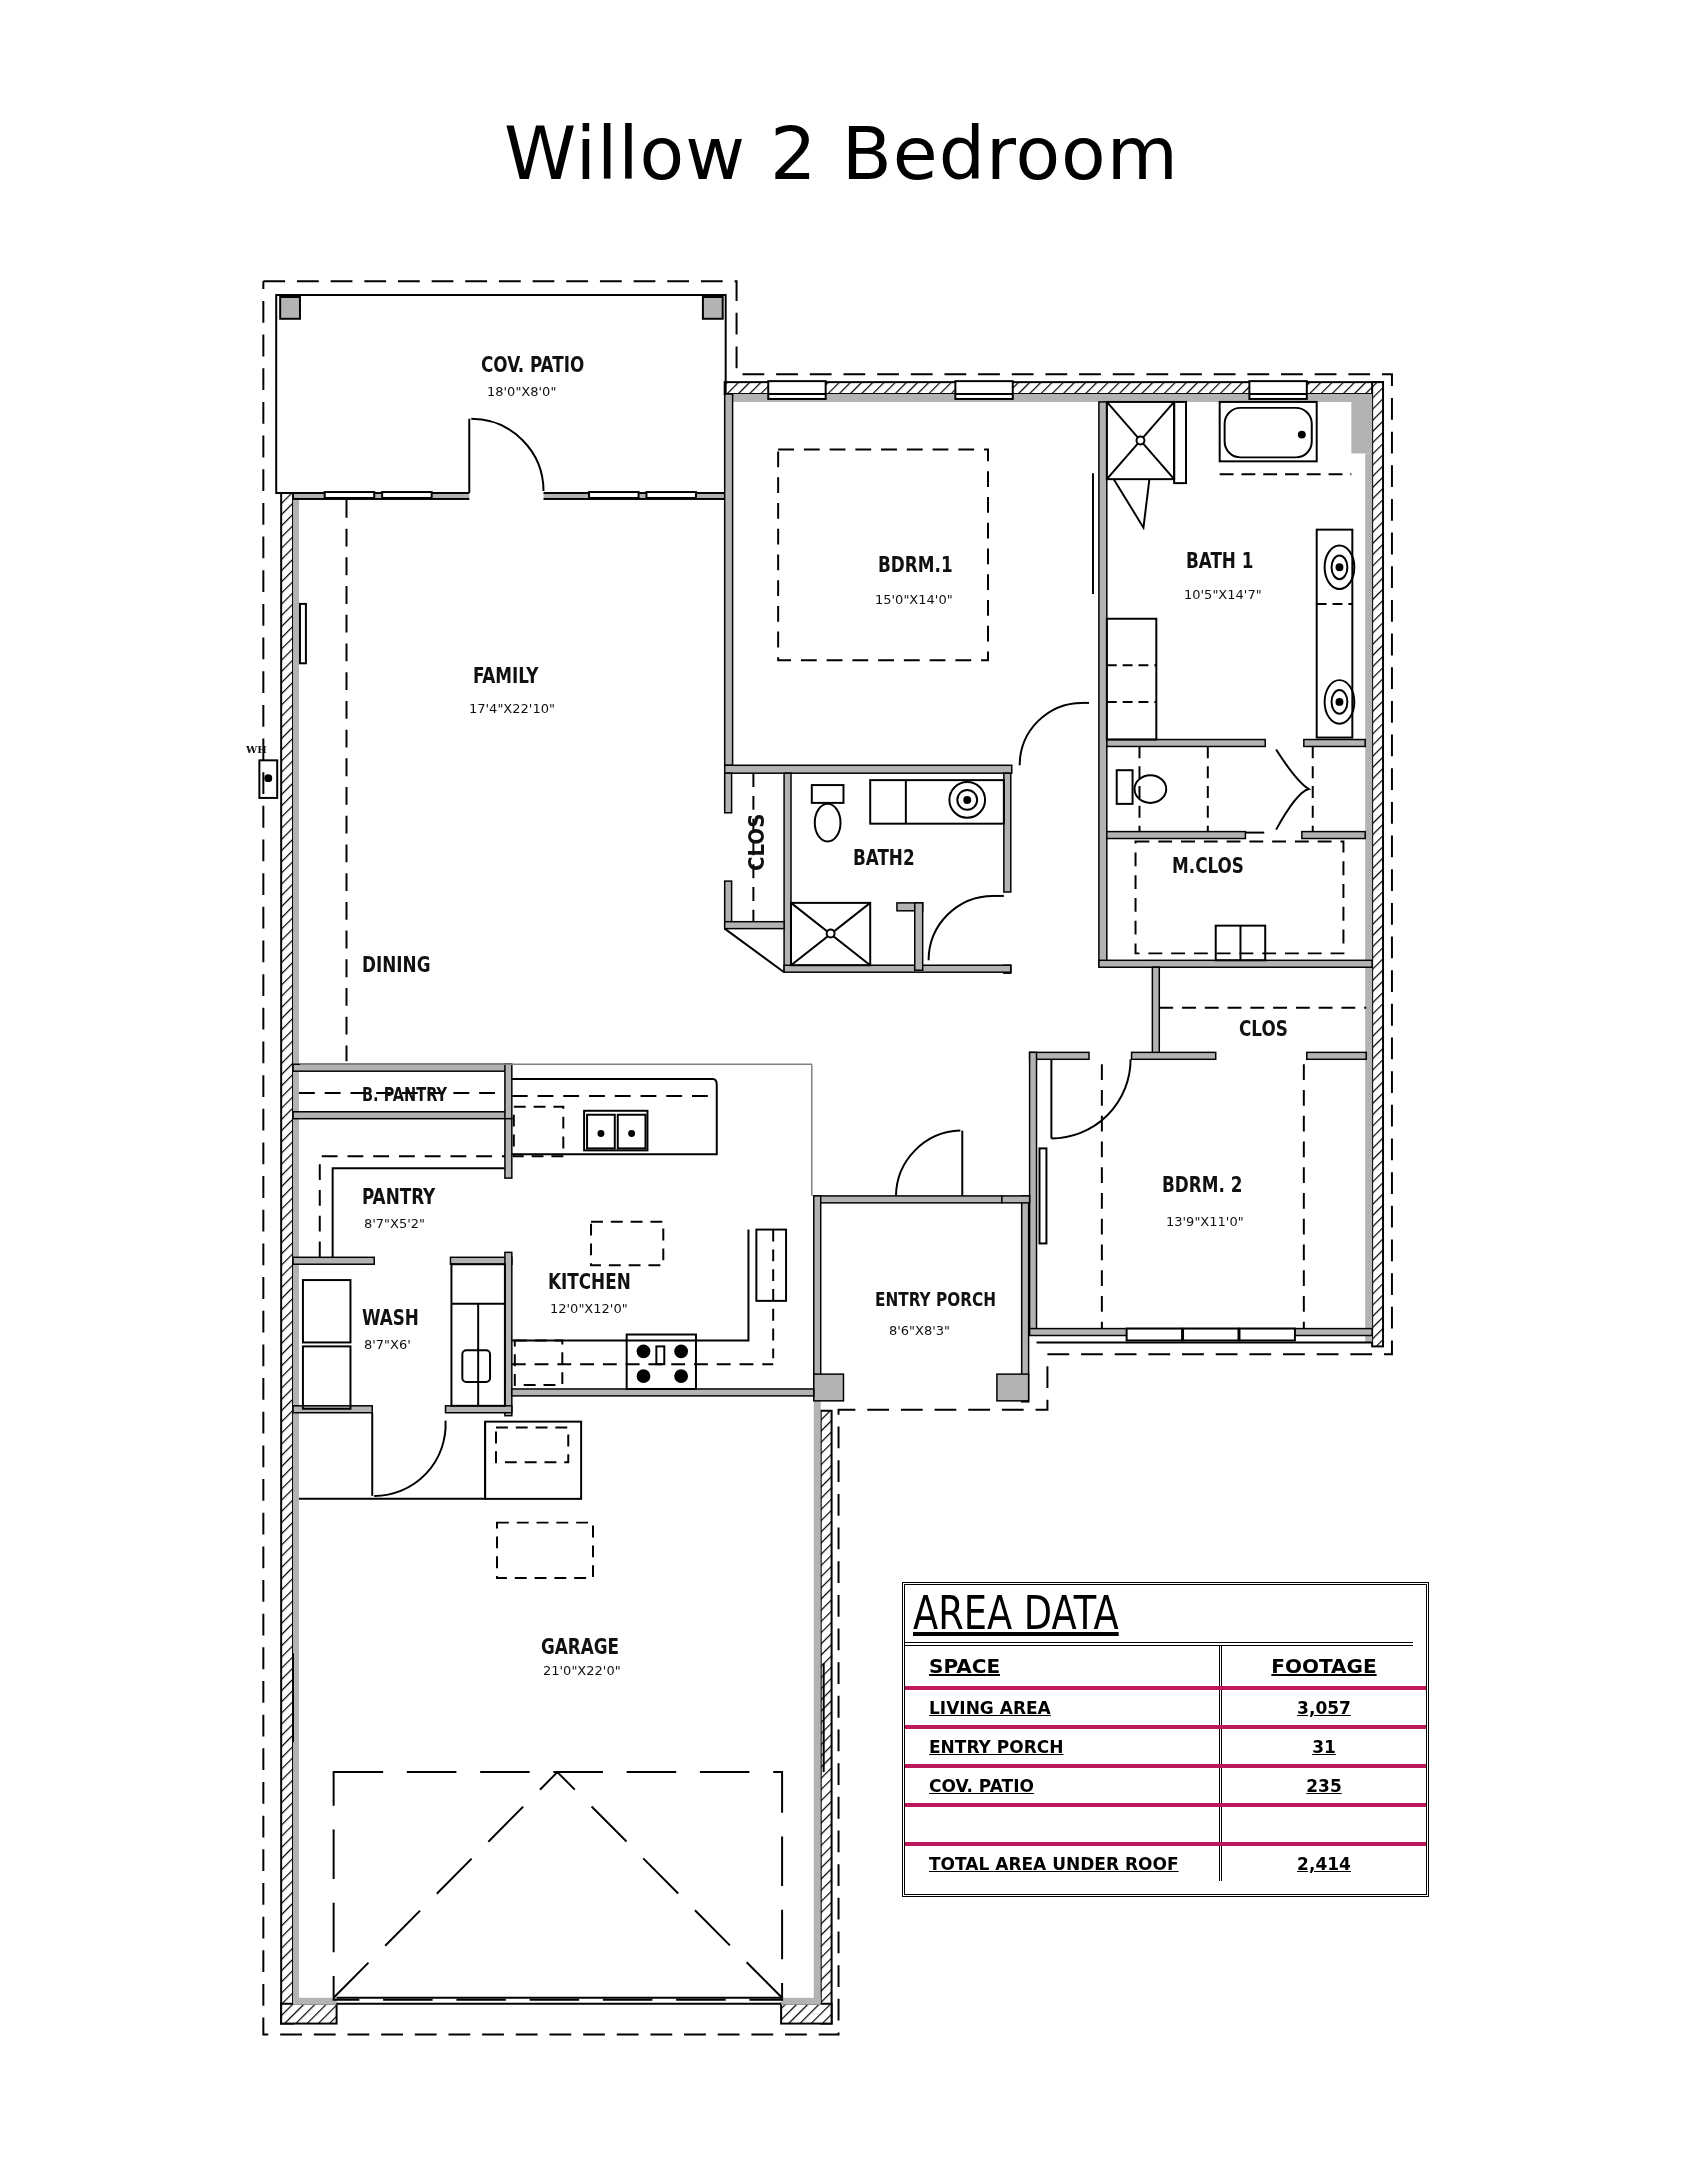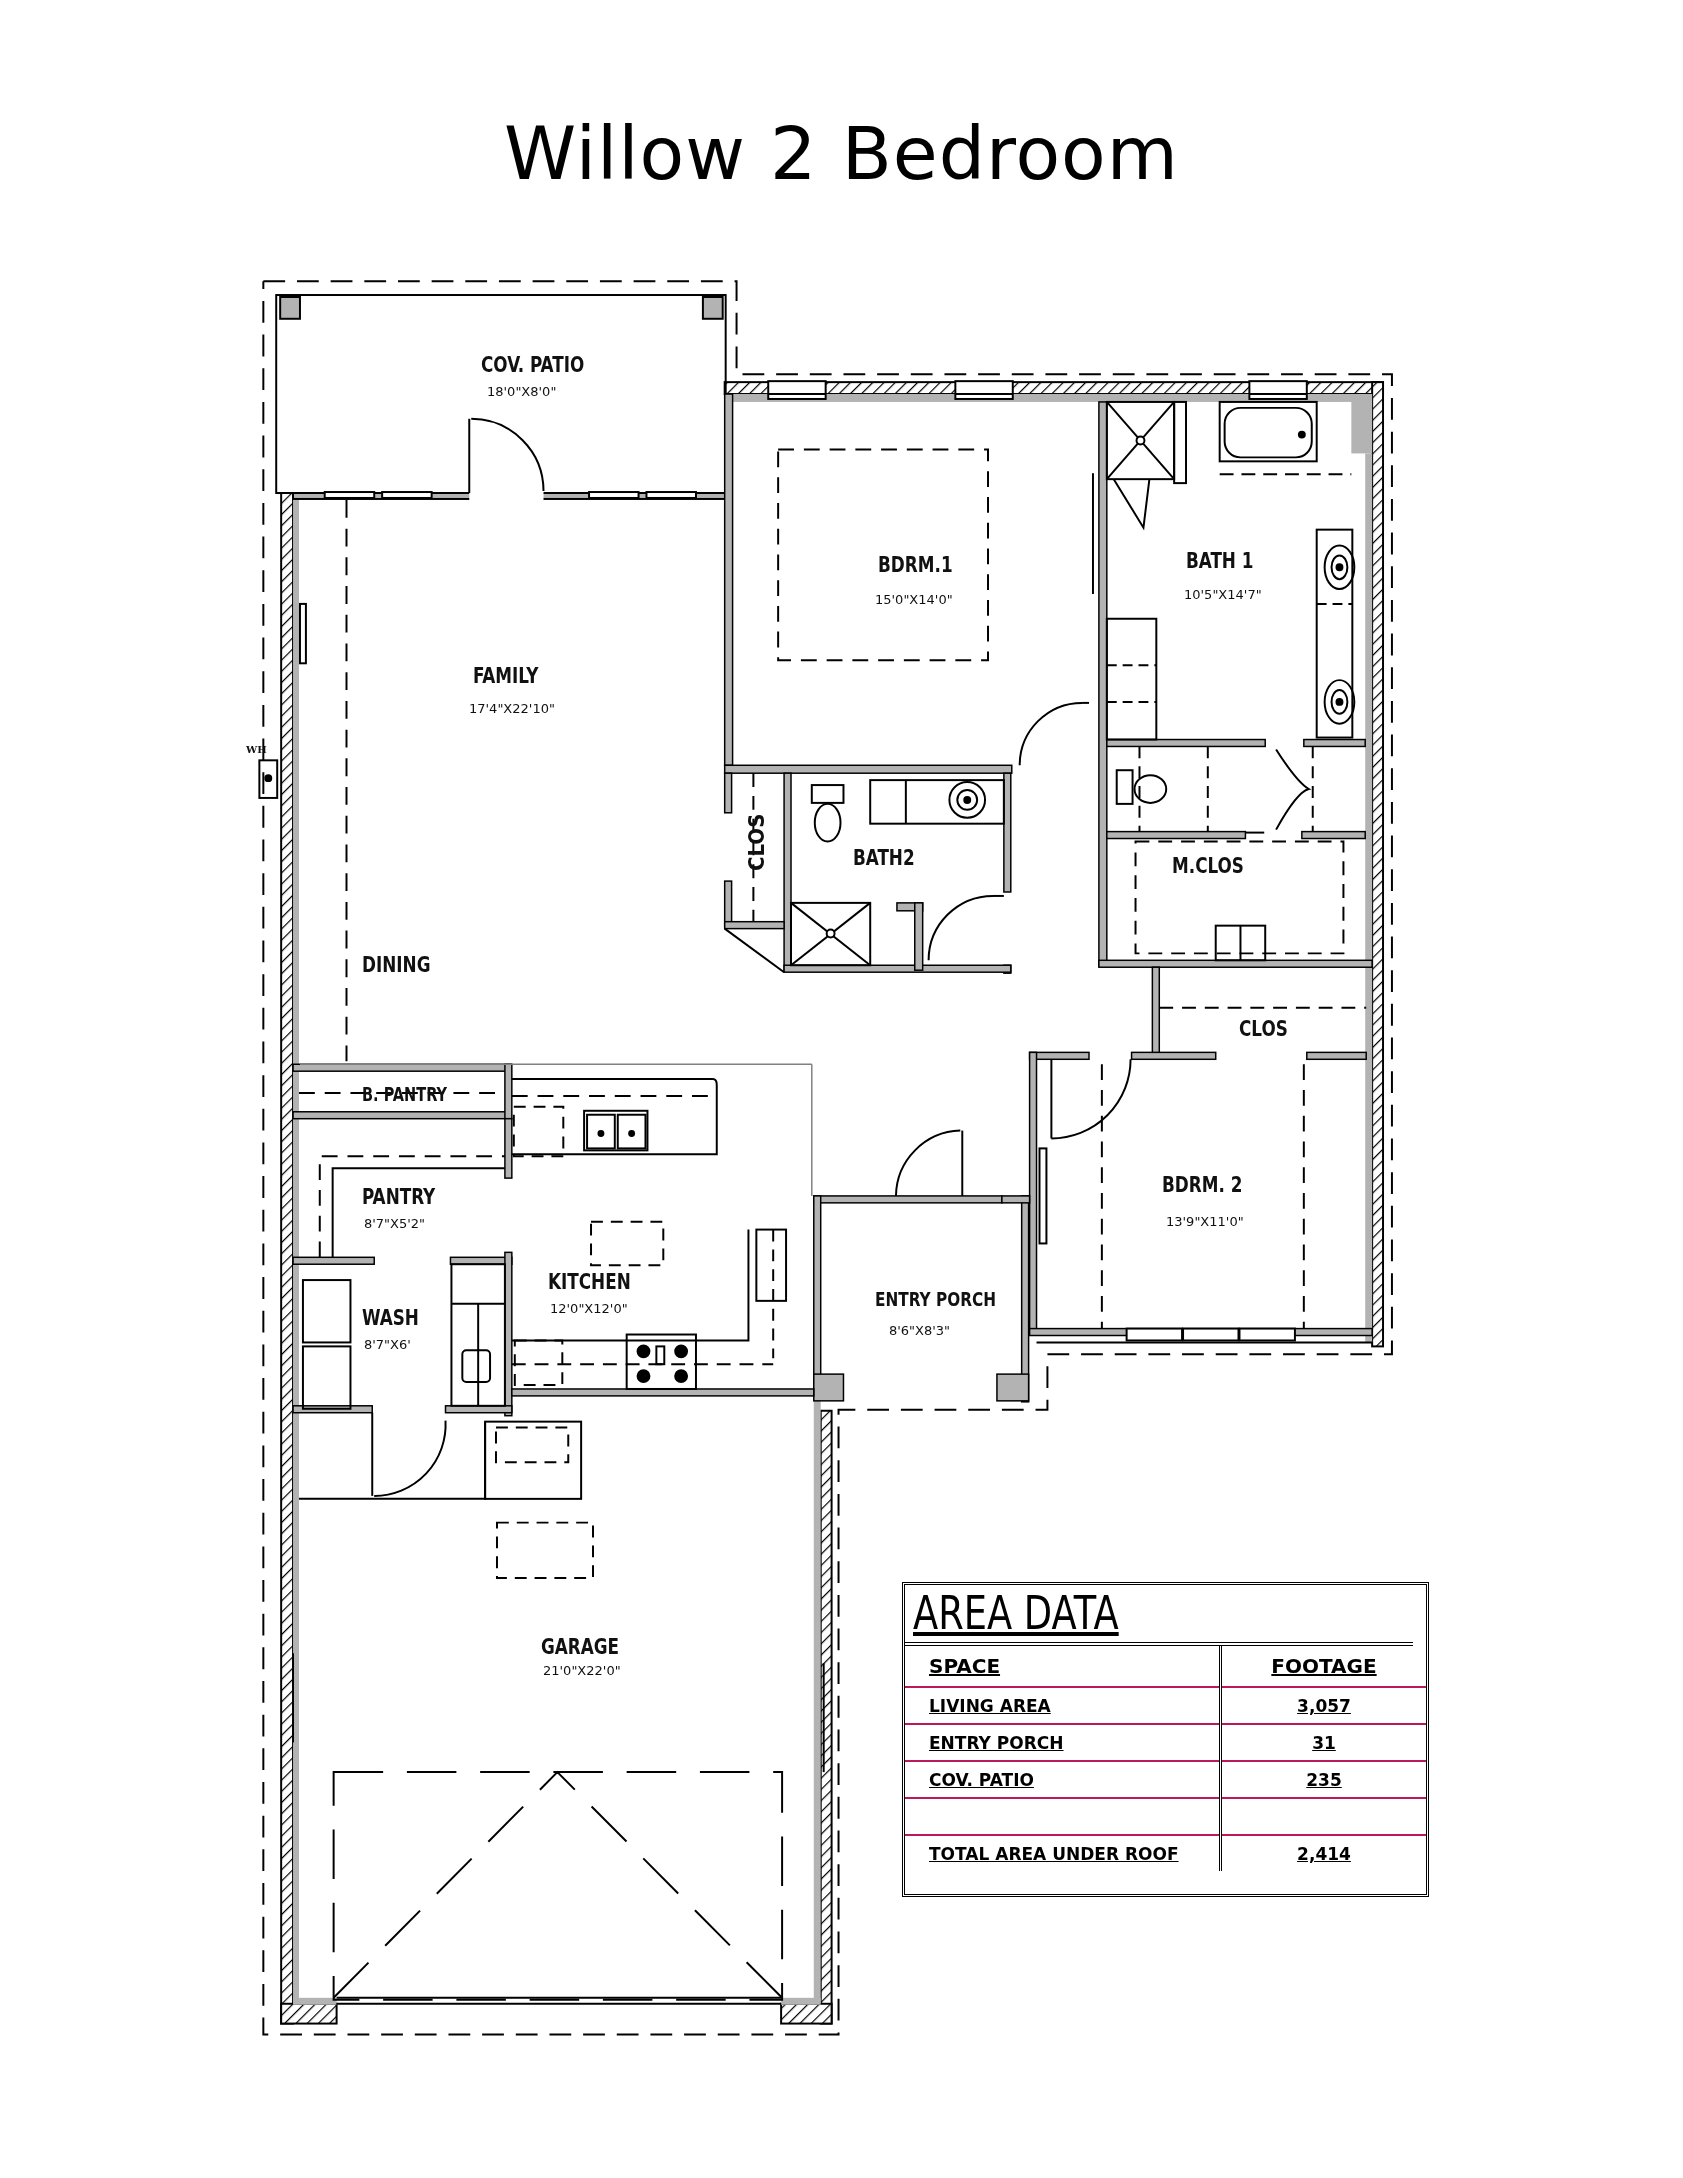--- a/index.html
+++ b/index.html
@@ -6,21 +6,21 @@
   body { width: 1683px; height: 2178px; position: relative; overflow: hidden; font-family: "DejaVu Sans", sans-serif; }
   .title { position: absolute; left: 0; width: 1683px; top: 111px; text-align: center; font-family: "DejaVu Sans", sans-serif; font-size: 73px; color: #000; letter-spacing: 1px; }
   svg.plan { position: absolute; left: 0; top: 0; }
   .lbl { position: absolute; font-family: "DejaVu Sans Condensed", "DejaVu Sans", sans-serif; font-weight: bold; color: #111; font-size: 22px; white-space: nowrap; transform: scaleX(0.85); transform-origin: left top; }
   .dim { position: absolute; font-family: "DejaVu Sans", sans-serif; color: #111; font-size: 13px; white-space: nowrap; }
   .vert { transform: rotate(-90deg); transform-origin: left top; }
   
   .area { position: absolute; left: 902px; top: 1582px; width: 527px; height: 315px; border: 3px double #000; box-sizing: border-box; background: #fff; text-decoration: underline; }
   .area-title { height: 57px; border-bottom: 4px double #000; font-family: "DejaVu Sans", sans-serif; font-size: 46px; padding-left: 10px; line-height: 57px; transform: scaleX(0.8); transform-origin: left center; width: 120%; }
   .area table { width: 100%; border-collapse: collapse; }
-  .area td { border-bottom: 2px solid #be185d; height: 35px; font-family: "DejaVu Sans", sans-serif; font-weight: bold; font-size: 17px; padding: 0 0 0 24px; }
+  .area td { border-bottom: 4px solid #be185d; height: 35px; font-family: "DejaVu Sans", sans-serif; font-weight: bold; font-size: 17px; padding: 0 0 0 24px; }
   .area td.val { border-left: 3px double #000; text-align: center; padding: 0; width: 204px; }
   .area tr:last-child td { border-bottom: none; }
   .area tr.hdr td { font-size: 20px; height: 40px; }
 </style>
 </head>
 <body>
 
 <div class="title">Willow 2 Bedroom</div>
 
 <svg class="plan" width="1683" height="2178" viewBox="0 0 1700 2200" xmlns="http://www.w3.org/2000/svg">

